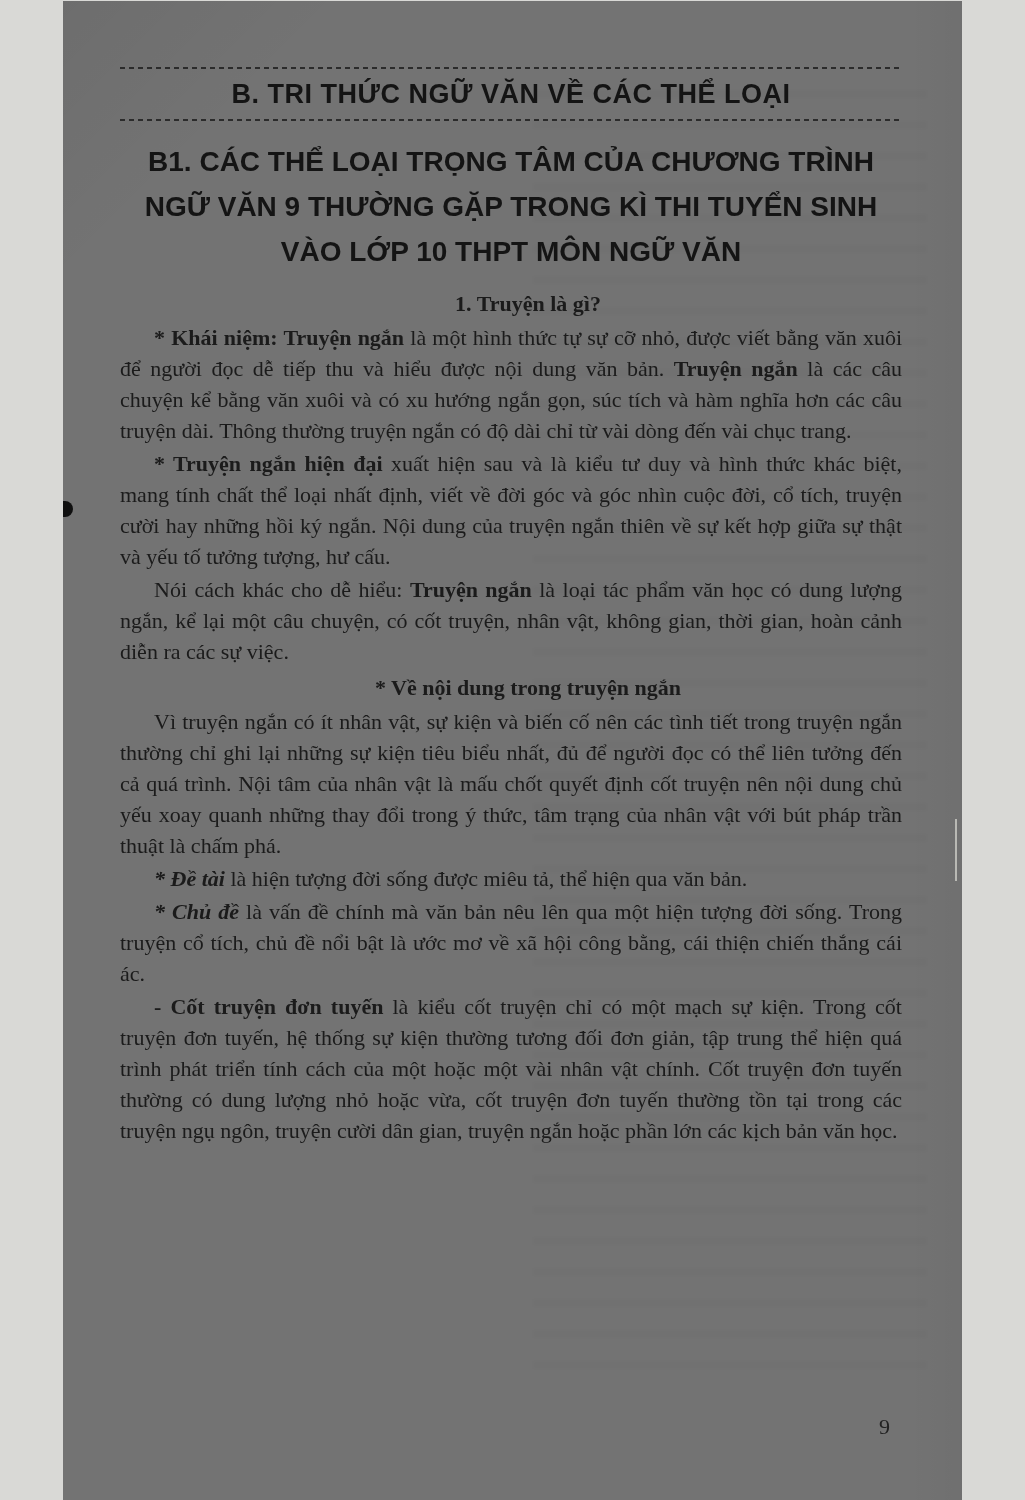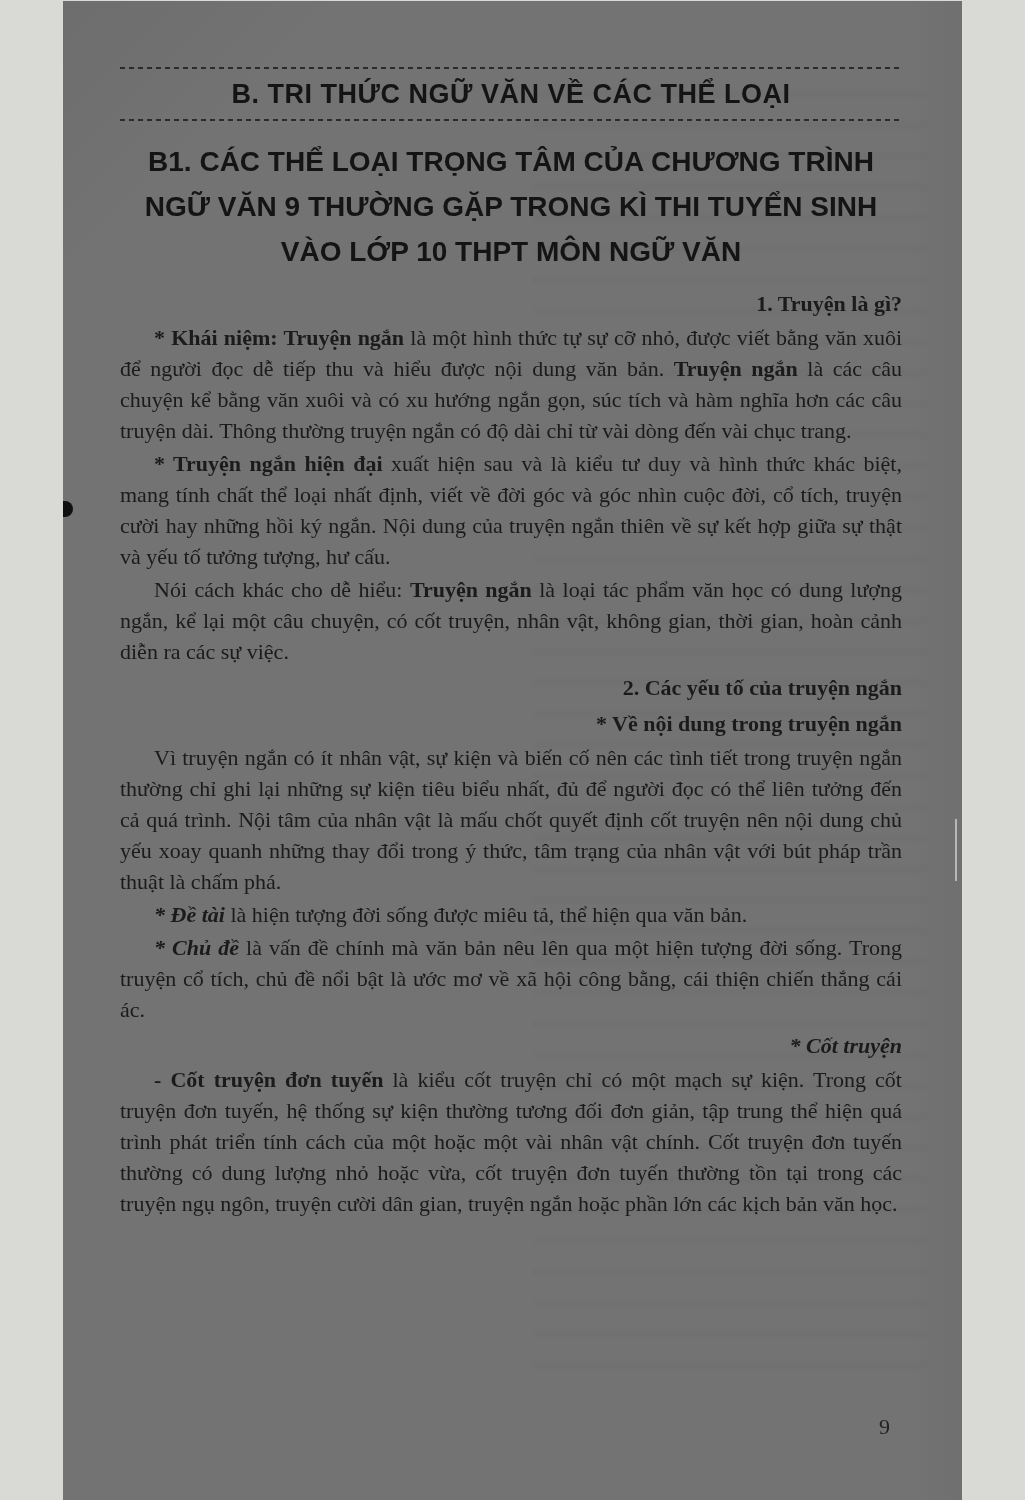--- a/index.html
+++ b/index.html
@@ -71,21 +71,21 @@
     margin: 6px 0 10px 0;
     color: #141414;
   }
   .block {
     font-size: 22px;
     line-height: 31px;
     text-align: justify;
     text-indent: 34px;
     margin: 0 0 2px 0;
   }
-  .block.subheading { margin: 5px 0 3px 0; text-align: right; }
+  .block.subheading { margin: 5px 0 3px 0; text-align: center; }
   .b { font-weight: bold; }
   .i { font-style: italic; }
   .page-number {
     position: absolute;
     right: 72px;
     top: 1413px;
     font-size: 22px;
     color: #222;
   }
   .edge-mark {
@@ -119,24 +119,22 @@
     <h2 class="chapter-heading">B1. CÁC THỂ LOẠI TRỌNG TÂM CỦA CHƯƠNG TRÌNH
 NGỮ VĂN 9 THƯỜNG GẶP TRONG KÌ THI TUYỂN SINH
 VÀO LỚP 10 THPT MÔN NGỮ VĂN</h2>
 
 
     <div id="blocks">
         <p class="block subheading"><span class="b">1. Truyện là gì?</span></p>
         <p class="block paragraph"><span class="b">* Khái niệm: Truyện ngắn</span><span> là một hình thức tự sự cỡ nhỏ, được viết bằng văn xuôi để người đọc dễ tiếp thu và hiểu được nội dung văn bản. </span><span class="b">Truyện ngắn</span><span> là các câu chuyện kể bằng văn xuôi và có xu hướng ngắn gọn, súc tích và hàm nghĩa hơn các câu truyện dài. Thông thường truyện ngắn có độ dài chỉ từ vài dòng đến vài chục trang.</span></p>
         <p class="block paragraph"><span class="b">* Truyện ngắn hiện đại</span><span> xuất hiện sau và là kiểu tư duy và hình thức khác biệt, mang tính chất thể loại nhất định, viết về đời góc và góc nhìn cuộc đời, cổ tích, truyện cười hay những hồi ký ngắn. Nội dung của truyện ngắn thiên về sự kết hợp giữa sự thật và yếu tố tưởng tượng, hư cấu.</span></p>
         <p class="block paragraph"><span>Nói cách khác cho dễ hiểu: </span><span class="b">Truyện ngắn</span><span> là loại tác phẩm văn học có dung lượng ngắn, kể lại một câu chuyện, có cốt truyện, nhân vật, không gian, thời gian, hoàn cảnh diễn ra các sự việc.</span></p>
-        <p class="block subheading"><span class="b">2. Các yếu tố của truyện ngắn</span></p>
         <p class="block subheading"><span class="b">* Về nội dung trong truyện ngắn</span></p>
         <p class="block paragraph"><span>Vì truyện ngắn có ít nhân vật, sự kiện và biến cố nên các tình tiết trong truyện ngắn thường chỉ ghi lại những sự kiện tiêu biểu nhất, đủ để người đọc có thể liên tưởng đến cả quá trình. Nội tâm của nhân vật là mấu chốt quyết định cốt truyện nên nội dung chủ yếu xoay quanh những thay đổi trong ý thức, tâm trạng của nhân vật với bút pháp trần thuật là chấm phá.</span></p>
         <p class="block paragraph"><span class="b i">* Đề tài</span><span> là hiện tượng đời sống được miêu tả, thể hiện qua văn bản.</span></p>
         <p class="block paragraph"><span class="b i">* Chủ đề</span><span> là vấn đề chính mà văn bản nêu lên qua một hiện tượng đời sống. Trong truyện cổ tích, chủ đề nổi bật là ước mơ về xã hội công bằng, cái thiện chiến thắng cái ác.</span></p>
-        <p class="block subheading"><span class="b i">* Cốt truyện</span></p>
         <p class="block paragraph"><span class="b">- Cốt truyện đơn tuyến</span><span> là kiểu cốt truyện chỉ có một mạch sự kiện. Trong cốt truyện đơn tuyến, hệ thống sự kiện thường tương đối đơn giản, tập trung thể hiện quá trình phát triển tính cách của một hoặc một vài nhân vật chính. Cốt truyện đơn tuyến thường có dung lượng nhỏ hoặc vừa, cốt truyện đơn tuyến thường tồn tại trong các truyện ngụ ngôn, truyện cười dân gian, truyện ngắn hoặc phần lớn các kịch bản văn học.</span></p>
       </div>
   </div>
 
   <div class="page-number">9</div>
 </div>
 
 </body></html>

